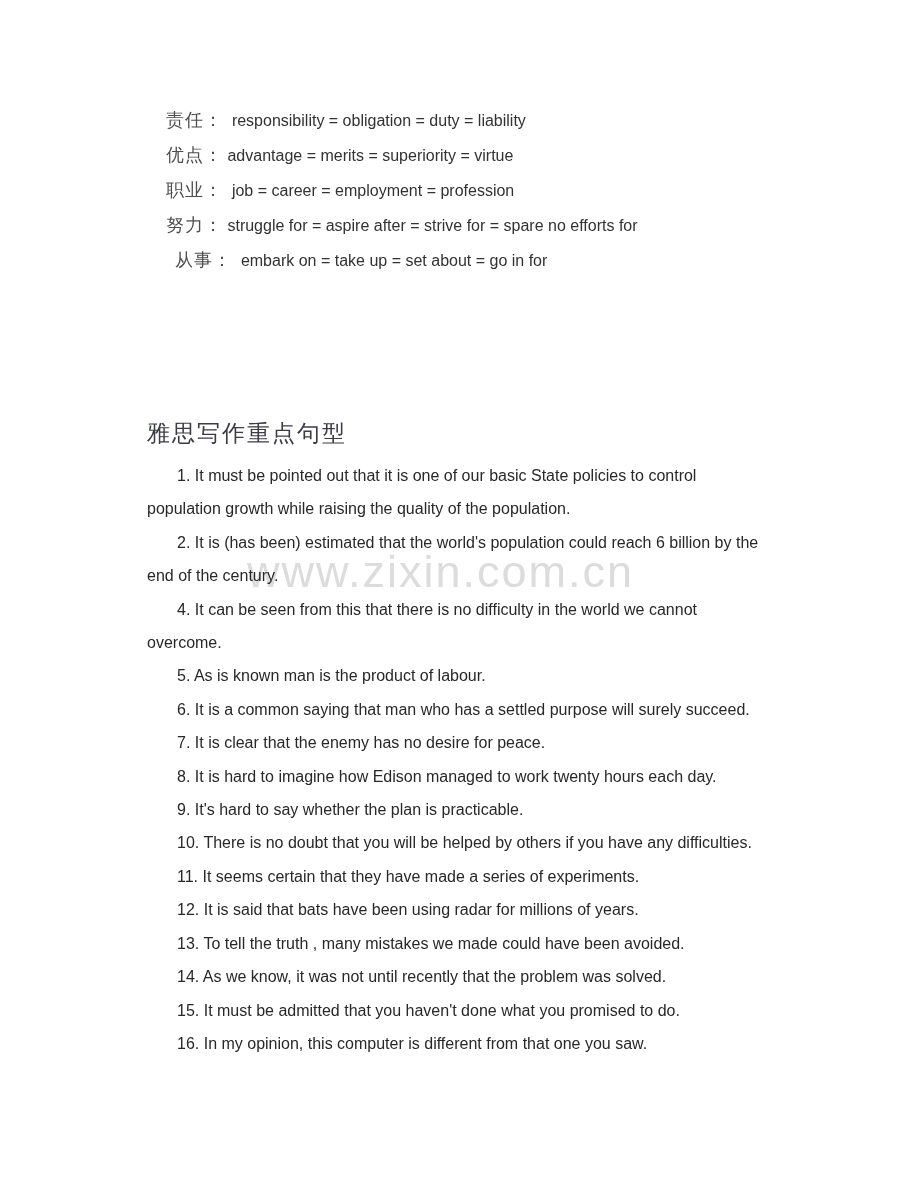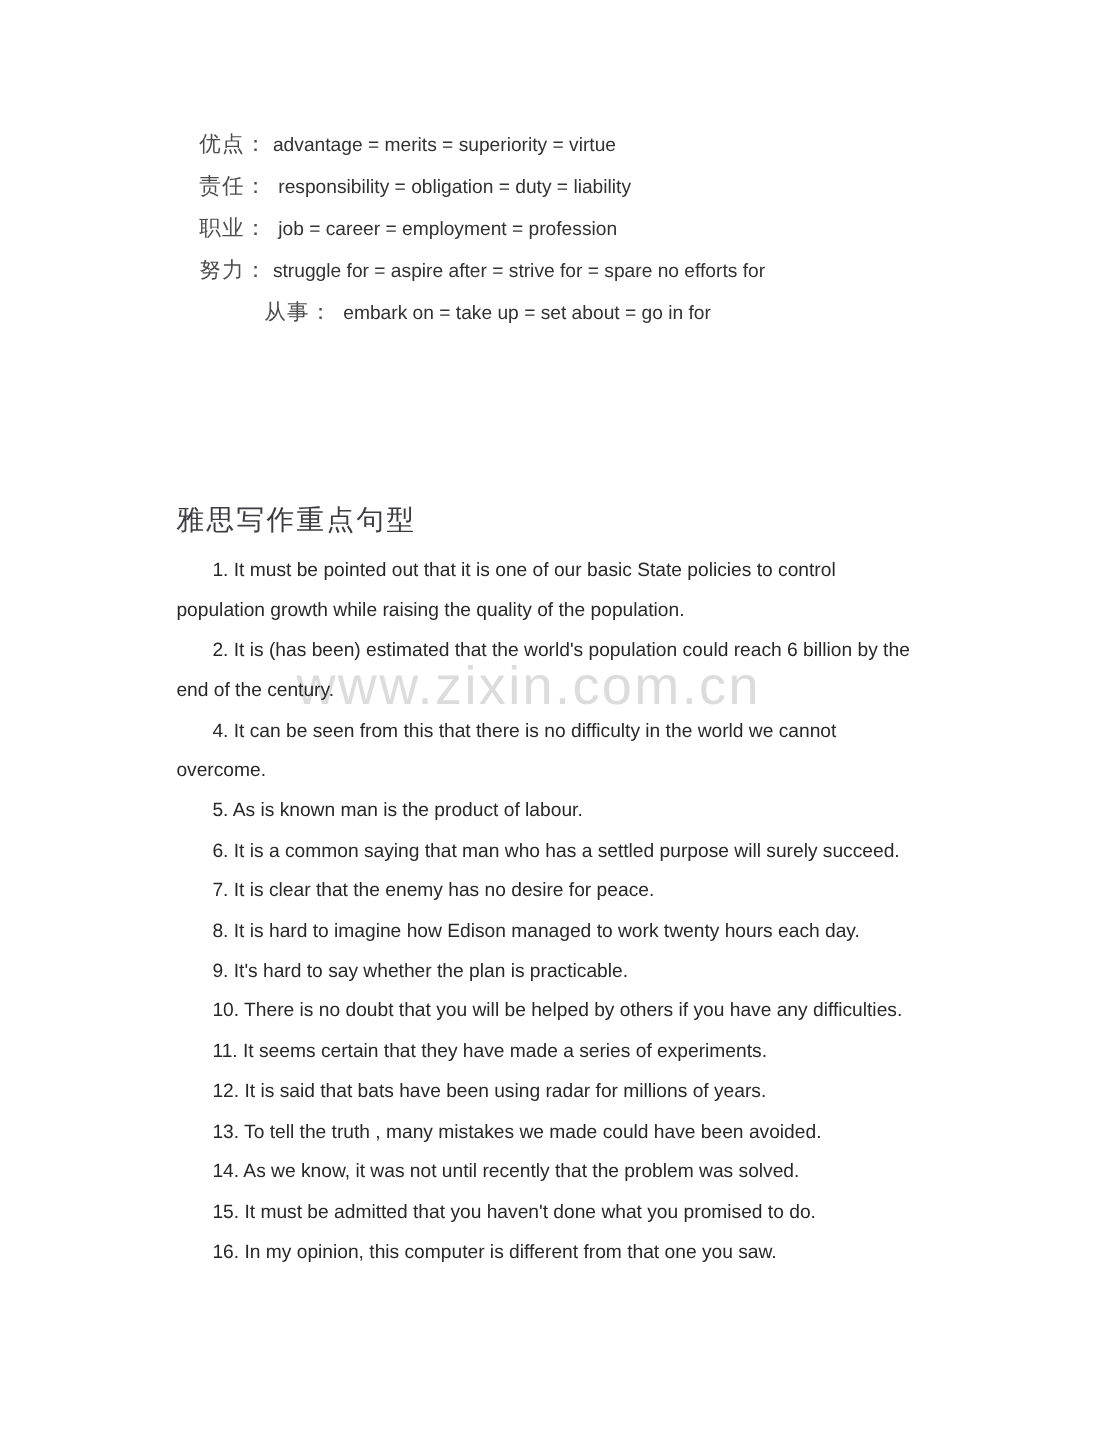--- a/index.html
+++ b/index.html
@@ -41,21 +41,21 @@
     white-space: pre;
     font-size: 16px;
     color: #323232;
   }
   .vocab-item .zh {
     font-family: "Liberation Serif", "DejaVu Serif", serif;
     font-size: 18px;
     color: #4d4d4d;
     letter-spacing: 1px;
   }
-  .vocab-item.shift { padding-left: 9px; text-align: center; }
+  .vocab-item.shift { padding-left: 9px; }
   
   .content {
     position: absolute;
     left: 147px;
     top: 419px;
     width: 680px;
     z-index: 1;
   }
   .heading {
     font-family: "Liberation Serif", "DejaVu Serif", serif;
@@ -75,22 +75,22 @@
   .line.indent { padding-left: 30px; }
 </style>
 </head>
 <body>
 
 <div class="page">
 
   <div class="watermark">www.zixin.com.cn</div>
 
   <div class="vocab">
+    <div class="vocab-item"><span class="zh">责任：</span><span class="en">  responsibility = obligation = duty = liability</span></div>
     <div class="vocab-item"><span class="zh">优点：</span><span class="en"> advantage = merits = superiority = virtue</span></div>
-    <div class="vocab-item"><span class="zh">责任：</span><span class="en">  responsibility = obligation = duty = liability</span></div>
     <div class="vocab-item"><span class="zh">职业：</span><span class="en">  job = career = employment = profession</span></div>
     <div class="vocab-item"><span class="zh">努力：</span><span class="en"> struggle for = aspire after = strive for = spare no efforts for</span></div>
     <div class="vocab-item shift"><span class="zh">从事：</span><span class="en">  embark on = take up = set about = go in for</span></div>
   </div>
 
   <div class="content">
     <h1 class="heading">雅思写作重点句型</h1>
     <div class="line indent">1. It must be pointed out that it is one of our basic State policies to control</div>
     <div class="line">population growth while raising the quality of the population.</div>
     <div class="line indent">2. It is (has been) estimated that the world's population could reach 6 billion by the</div>

